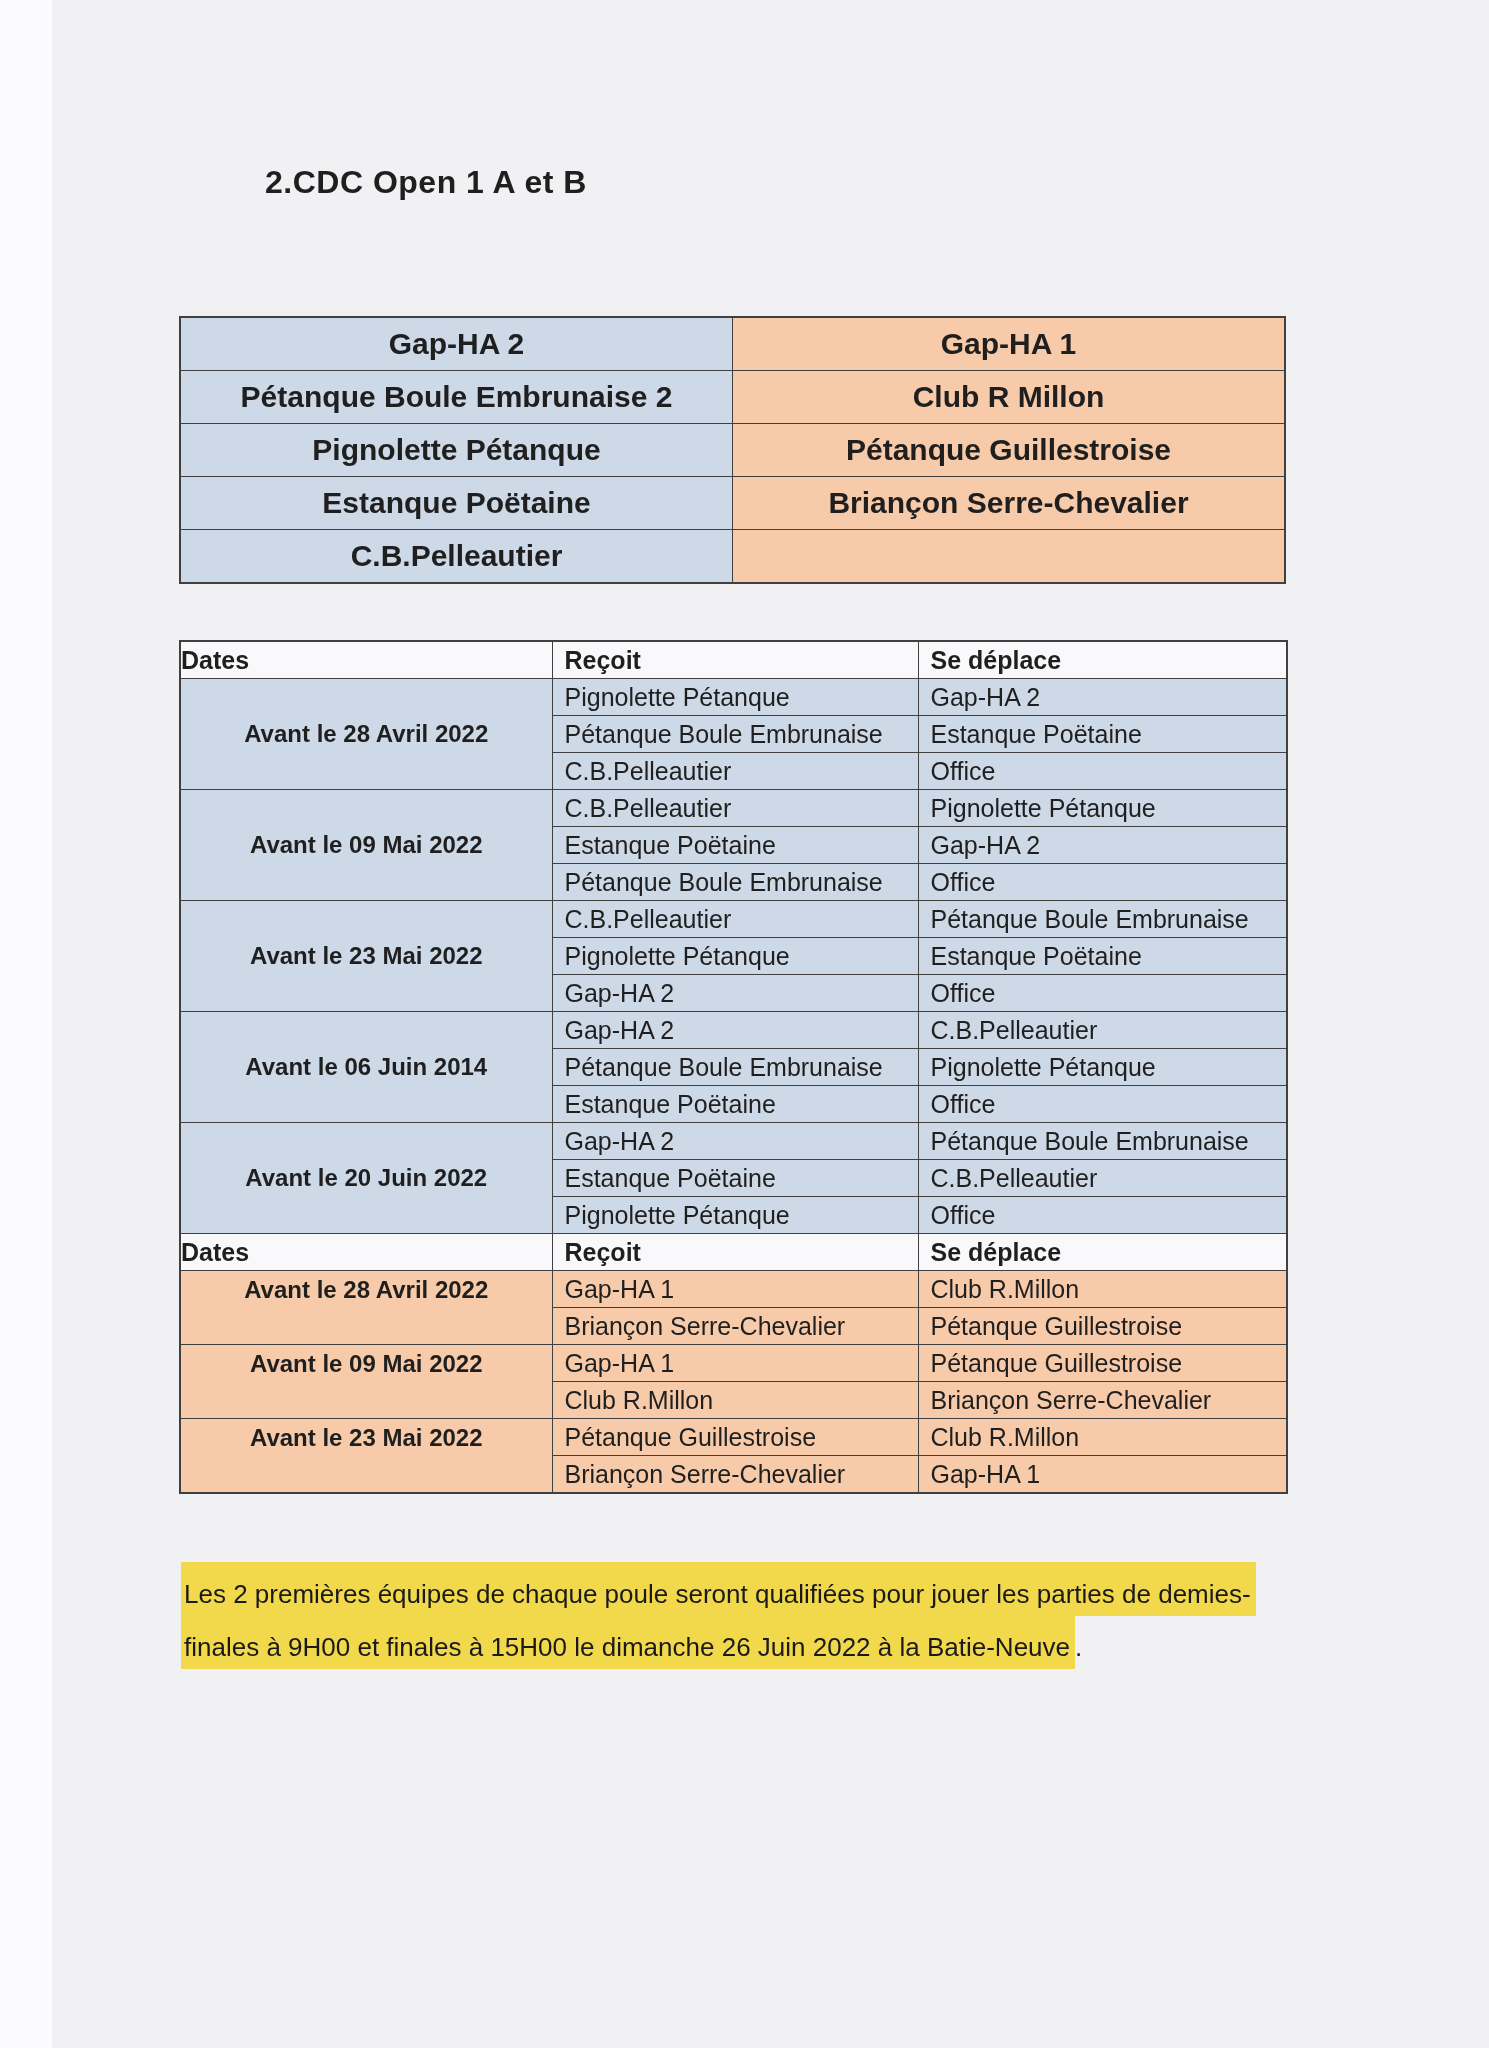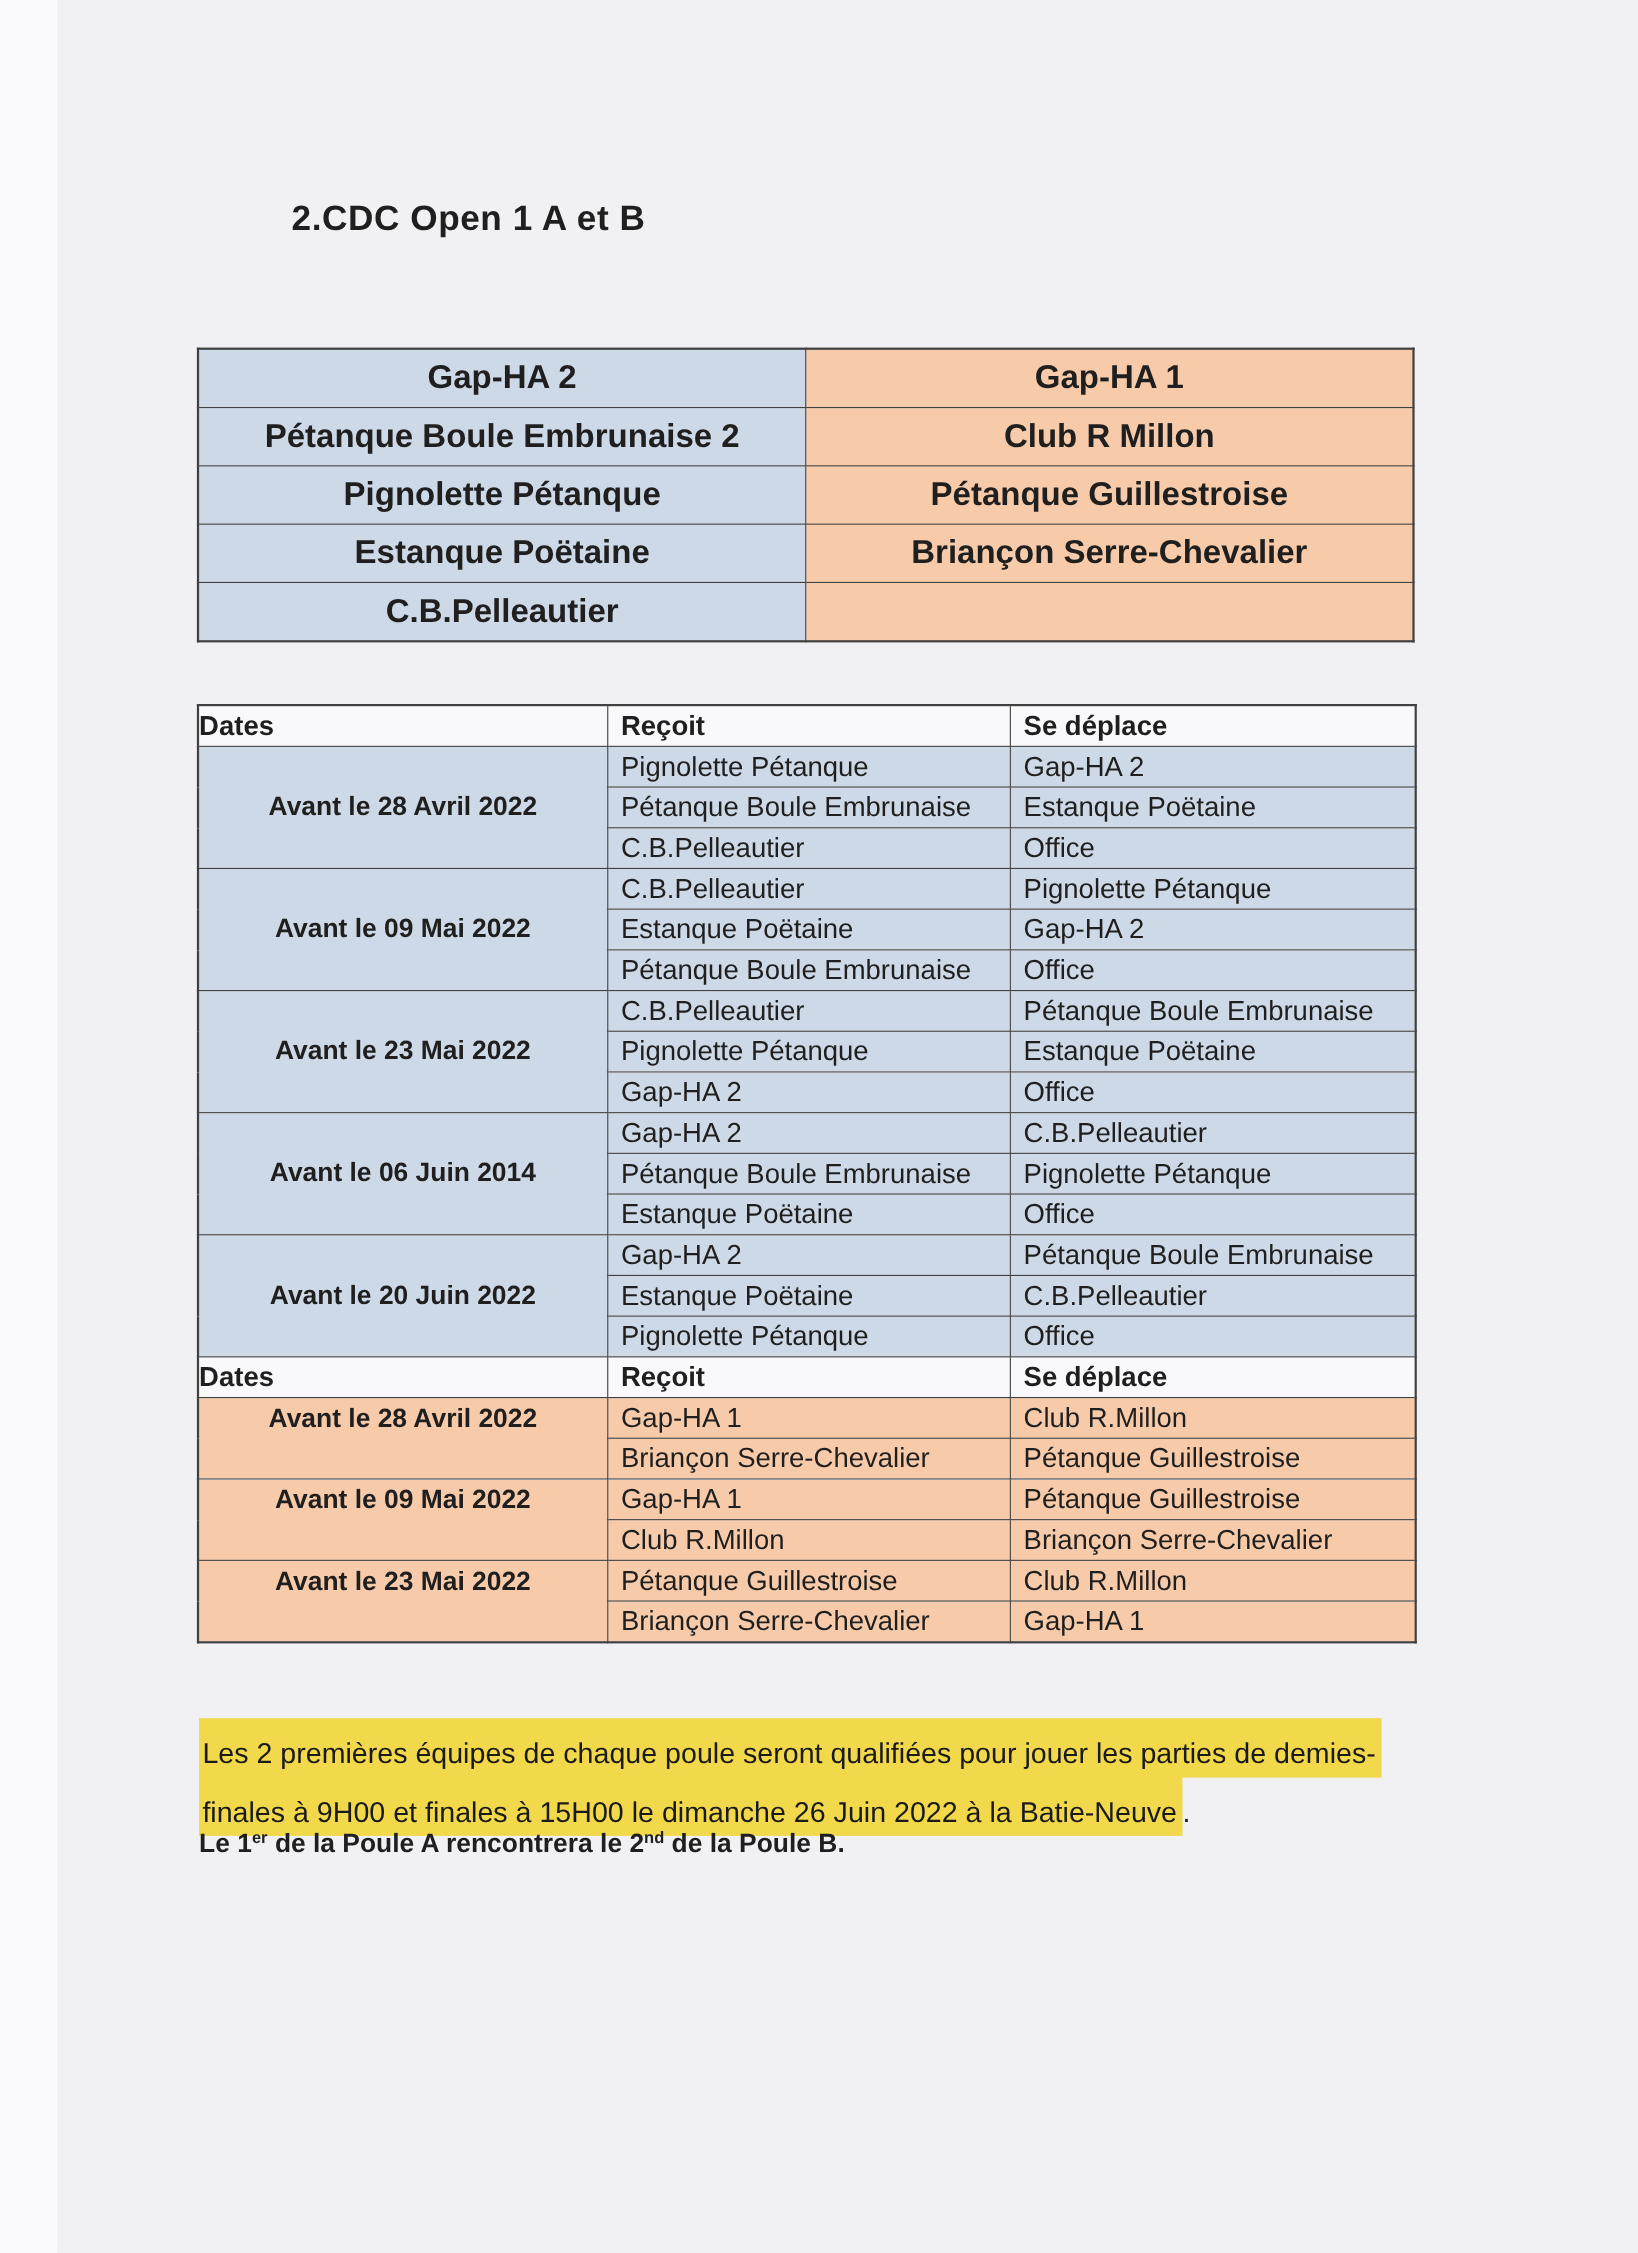--- a/index.html
+++ b/index.html
@@ -9,21 +9,21 @@
     font-family: "Liberation Sans", sans-serif;
     color: var(--text, #1f1f1f);
     position: relative;
     overflow: hidden;
   }
   .scan-strip-left {
     position: absolute; left: 0; top: 0; width: 52px; height: 100%;
     background: #fbfbfd;
   }
   .doc-title {
-    position: absolute; left: 265px; top: 180px;
+    position: absolute; left: 265px; top: 164px;
     font-size: 32px; font-weight: 700; letter-spacing: 0.5px;
   }
   table { border-collapse: collapse; table-layout: fixed; }
 
   
   .pool-table {
     position: absolute; left: 179px; top: 316px; width: 1107px;
     border: 2px solid var(--border, #404040);
   }
   .pool-table td {
@@ -241,14 +241,13 @@
       </tr>
     </tbody>
 </table>
 
 <div class="note">
   <span class="hl">Les 2 premières équipes de chaque poule seront qualifiées pour jouer les parties de demies-</span><br>
   <span class="hl">finales à 9H00 et finales à 15H00 le dimanche 26 Juin 2022 à la Batie-Neuve</span><span>.</span>
 </div>
 
 <div class="footer-lines" id="footer-lines">
-    <p><span>Le 1</span><sup>er</sup><span> de la Poule A rencontrera le 2</span><sup>nd</sup><span> de la Poule B.</span></p>
   </div>
 
 </body></html>

